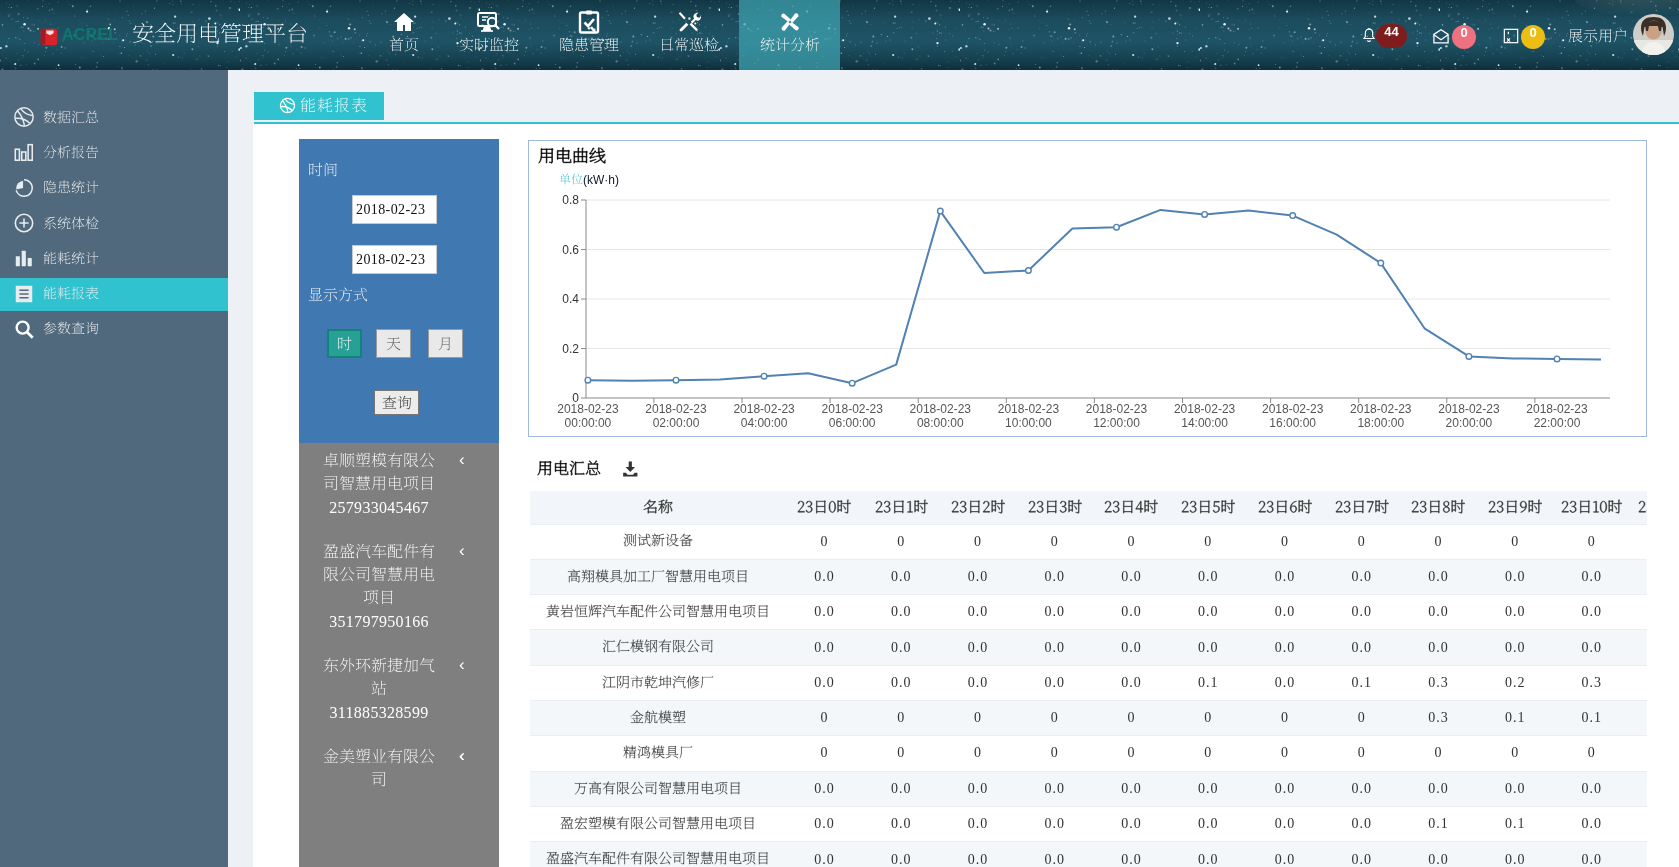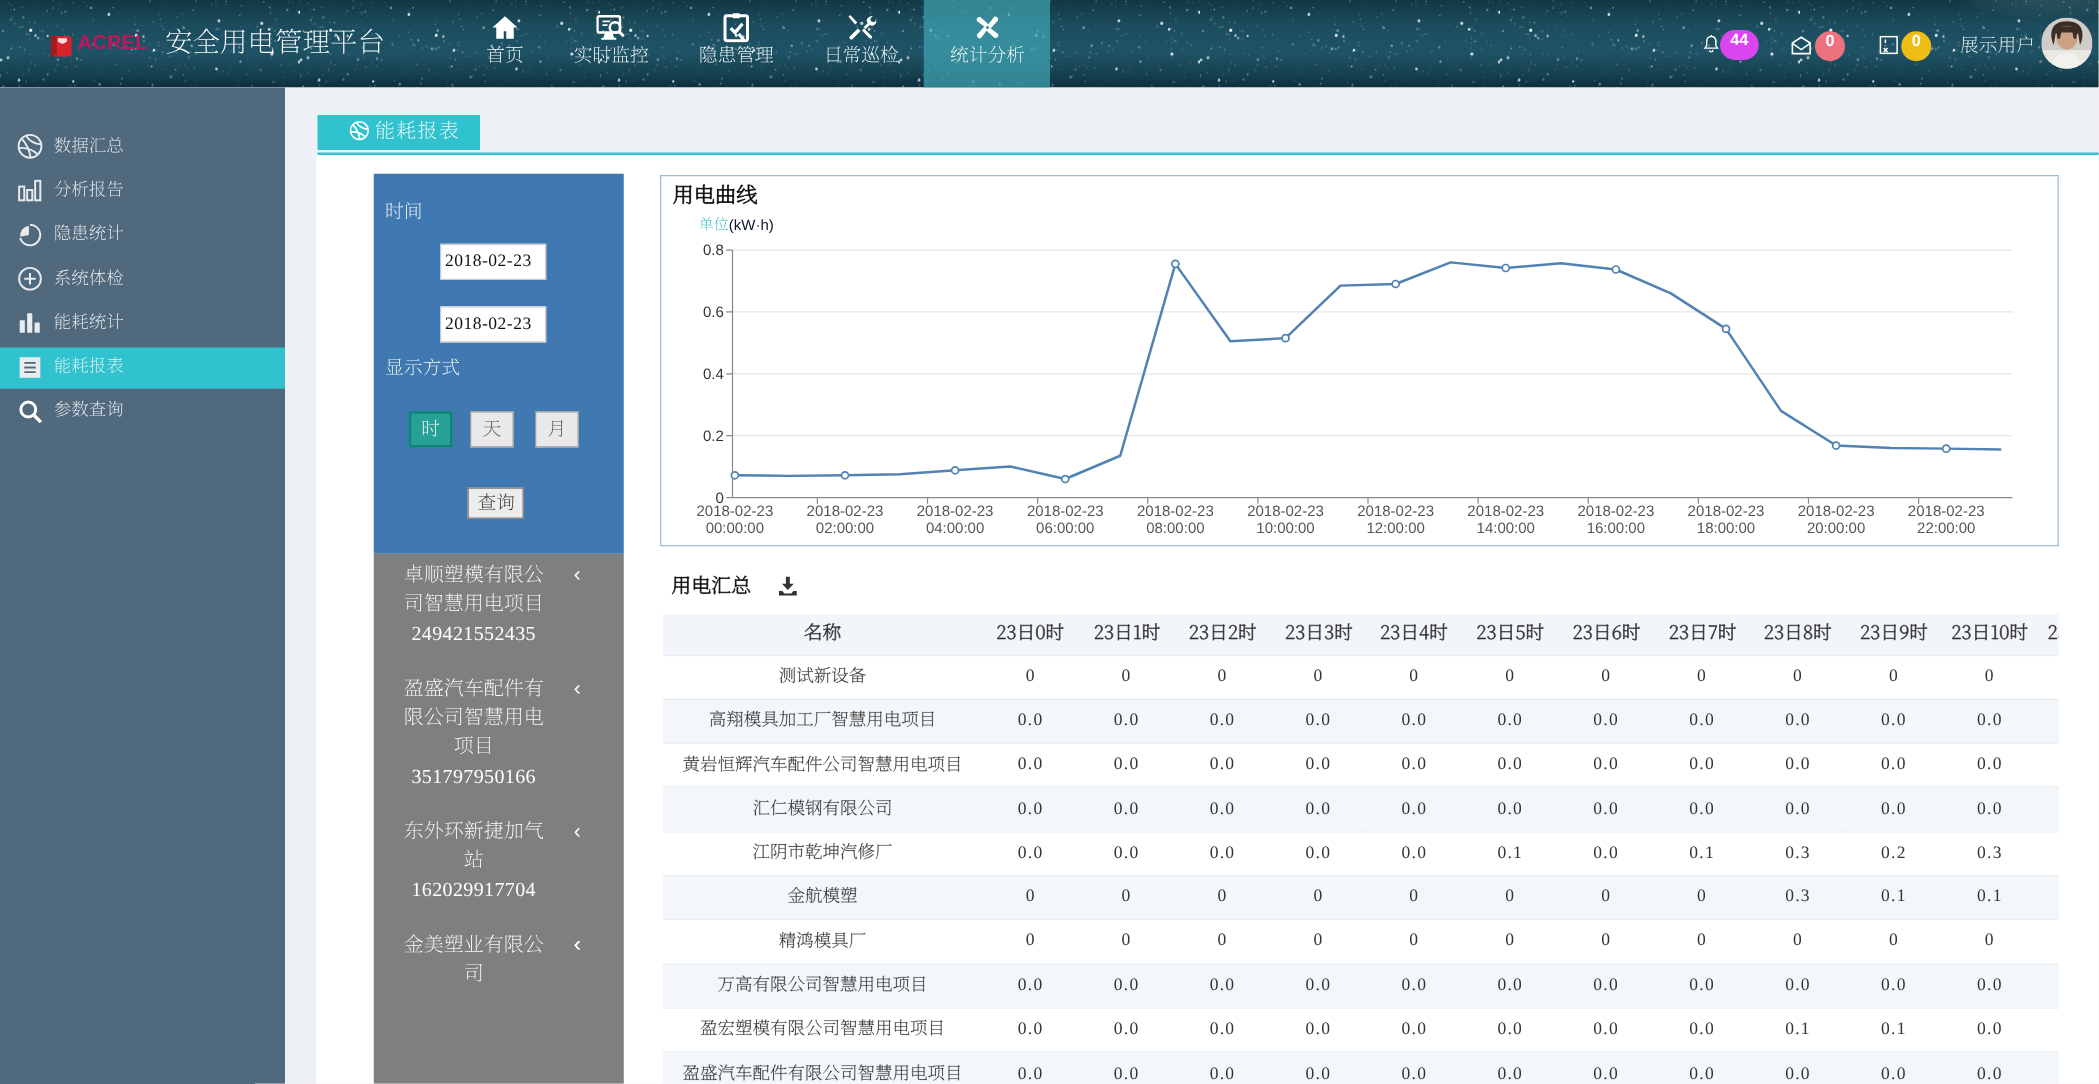--- a/index.html
+++ b/index.html
@@ -456,21 +456,21 @@
         <rect width="1679" height="70" fill="url(#nbg)"></rect>
         <rect width="1679" height="70" fill="url(#stp)"></rect>
         <ellipse cx="1645" cy="0" rx="70" ry="16" fill="url(#glow)" opacity="0.55"></ellipse>
       </svg>
       <div id="navactive"></div>
       <svg style="position:absolute;left:38px;top:26px" width="22" height="22" viewBox="0 0 24 24">
         <path fill="#d9232a" d="M3 3h15a3 3 0 013 3v12a3 3 0 01-3 3H6a3 3 0 00-3-2z"></path>
         <path fill="#a31b20" d="M3 3v19a3 3 0 013-2h2V3z"></path>
         <path fill="#fff" d="M9 5h8v3l-4 2-4-2z" opacity="0.85"></path>
       </svg>
-      <div style="position:absolute;left:62px;top:26px;font:bold 16px 'Liberation Sans',sans-serif;color:#be185d;letter-spacing:0.2px">ACREL</div>
+      <div style="position:absolute;left:62px;top:26px;font:bold 16px 'Liberation Sans',sans-serif;color:#0f766e;letter-spacing:0.2px">ACREL</div>
       <svg style="vertical-align:-2.6px;position:absolute;left:132.0px;top:21.5px;" width="176.0" height="22" viewBox="0 0 8000 1000">
         <g fill="#fff">
           <use href="#c39" x="0"></use>
           <use href="#c19" x="1000"></use>
           <use href="#c80" x="2000"></use>
           <use href="#c81" x="3000"></use>
           <use href="#c89" x="4000"></use>
           <use href="#c79" x="5000"></use>
           <use href="#c48" x="6000"></use>
           <use href="#c29" x="7000"></use>
@@ -544,21 +544,21 @@
             <use href="#c100" x="1000"></use>
             <use href="#c23" x="2000"></use>
             <use href="#c69" x="3000"></use>
           </g>
         </svg></div>
       <svg style="position:absolute;left:1361px;top:27px" width="16" height="17" viewBox="0 0 24 25">
         <path d="M12 3c-3.5 0-5.5 2.6-5.5 6v5l-2 3h15l-2-3V9c0-3.4-2-6-5.5-6z" fill="none" stroke="#fff" stroke-width="1.7"></path>
         <path d="M10 19.5a2 2 0 004 0" fill="none" stroke="#fff" stroke-width="1.7"></path>
         <path d="M11 2.2h2" stroke="#fff" stroke-width="1.7"></path>
       </svg>
-      <div class="badge" style="left:1376px;top:24px;width:31px;background:#d946ef;border-radius:13px">44</div>
+      <div class="badge" style="left:1376px;top:24px;width:31px;background:#7f1d1d;border-radius:13px">44</div>
       <svg style="position:absolute;left:1432px;top:28px" width="18" height="17" viewBox="0 0 24 24">
         <path d="M2 9l10-6.5L22 9v12H2z" fill="none" stroke="#fff" stroke-width="1.8"></path>
         <path d="M2 9.5l10 7 10-7" fill="none" stroke="#fff" stroke-width="1.8"></path>
       </svg>
       <div class="badge" style="left:1452px;top:25px;width:24px;background:#ee7180;border-radius:50%">0</div>
       <svg style="position:absolute;left:1503px;top:28px" width="16" height="16" viewBox="0 0 24 24">
         <rect x="2" y="2" width="20" height="20" fill="none" stroke="#fff" stroke-width="1.8"></rect>
         <path d="M8 5.5v4M8 12v.5" stroke="#fff" stroke-width="1.8"></path>
         <path d="M6 15.5l4.5 5M10.5 15.5l-4.5 5" stroke="#fff" stroke-width="1.8"></path>
       </svg>
@@ -754,21 +754,21 @@
                 <g fill="#fff">
                   <use href="#c30" x="0"></use>
                   <use href="#c65" x="1000"></use>
                   <use href="#c53" x="2000"></use>
                   <use href="#c80" x="3000"></use>
                   <use href="#c81" x="4000"></use>
                   <use href="#c114" x="5000"></use>
                   <use href="#c85" x="6000"></use>
                 </g>
               </svg></div>
-            <div class="gnum">249421552435</div>
+            <div class="gnum">257933045467</div>
           </div>
           <span class="chev">‹</span>
         </div>
         <div class="gitem">
           <div class="gtxt">
             <div class="gl"><svg style="vertical-align:-1.9px;" width="112.0" height="16" viewBox="0 0 7000 1000">
                 <g fill="#fff">
                   <use href="#c82" x="0"></use>
                   <use href="#c84" x="1000"></use>
                   <use href="#c76" x="2000"></use>
@@ -810,21 +810,21 @@
                   <use href="#c57" x="4000"></use>
                   <use href="#c24" x="5000"></use>
                   <use href="#c73" x="6000"></use>
                 </g>
               </svg></div>
             <div class="gl"><svg style="vertical-align:-1.9px;" width="16.0" height="16" viewBox="0 0 1000 1000">
                 <g fill="#fff">
                   <use href="#c88" x="0"></use>
                 </g>
               </svg></div>
-            <div class="gnum">162029917704</div>
+            <div class="gnum">311885328599</div>
           </div>
           <span class="chev">‹</span>
         </div>
         <div class="gitem">
           <span class="chev">‹</span>
         </div>
         <div class="gitem">
           <div class="gtxt">
             <div class="gl"><svg style="vertical-align:-1.9px;" width="112.0" height="16" viewBox="0 0 7000 1000">
                 <g fill="#fff">

